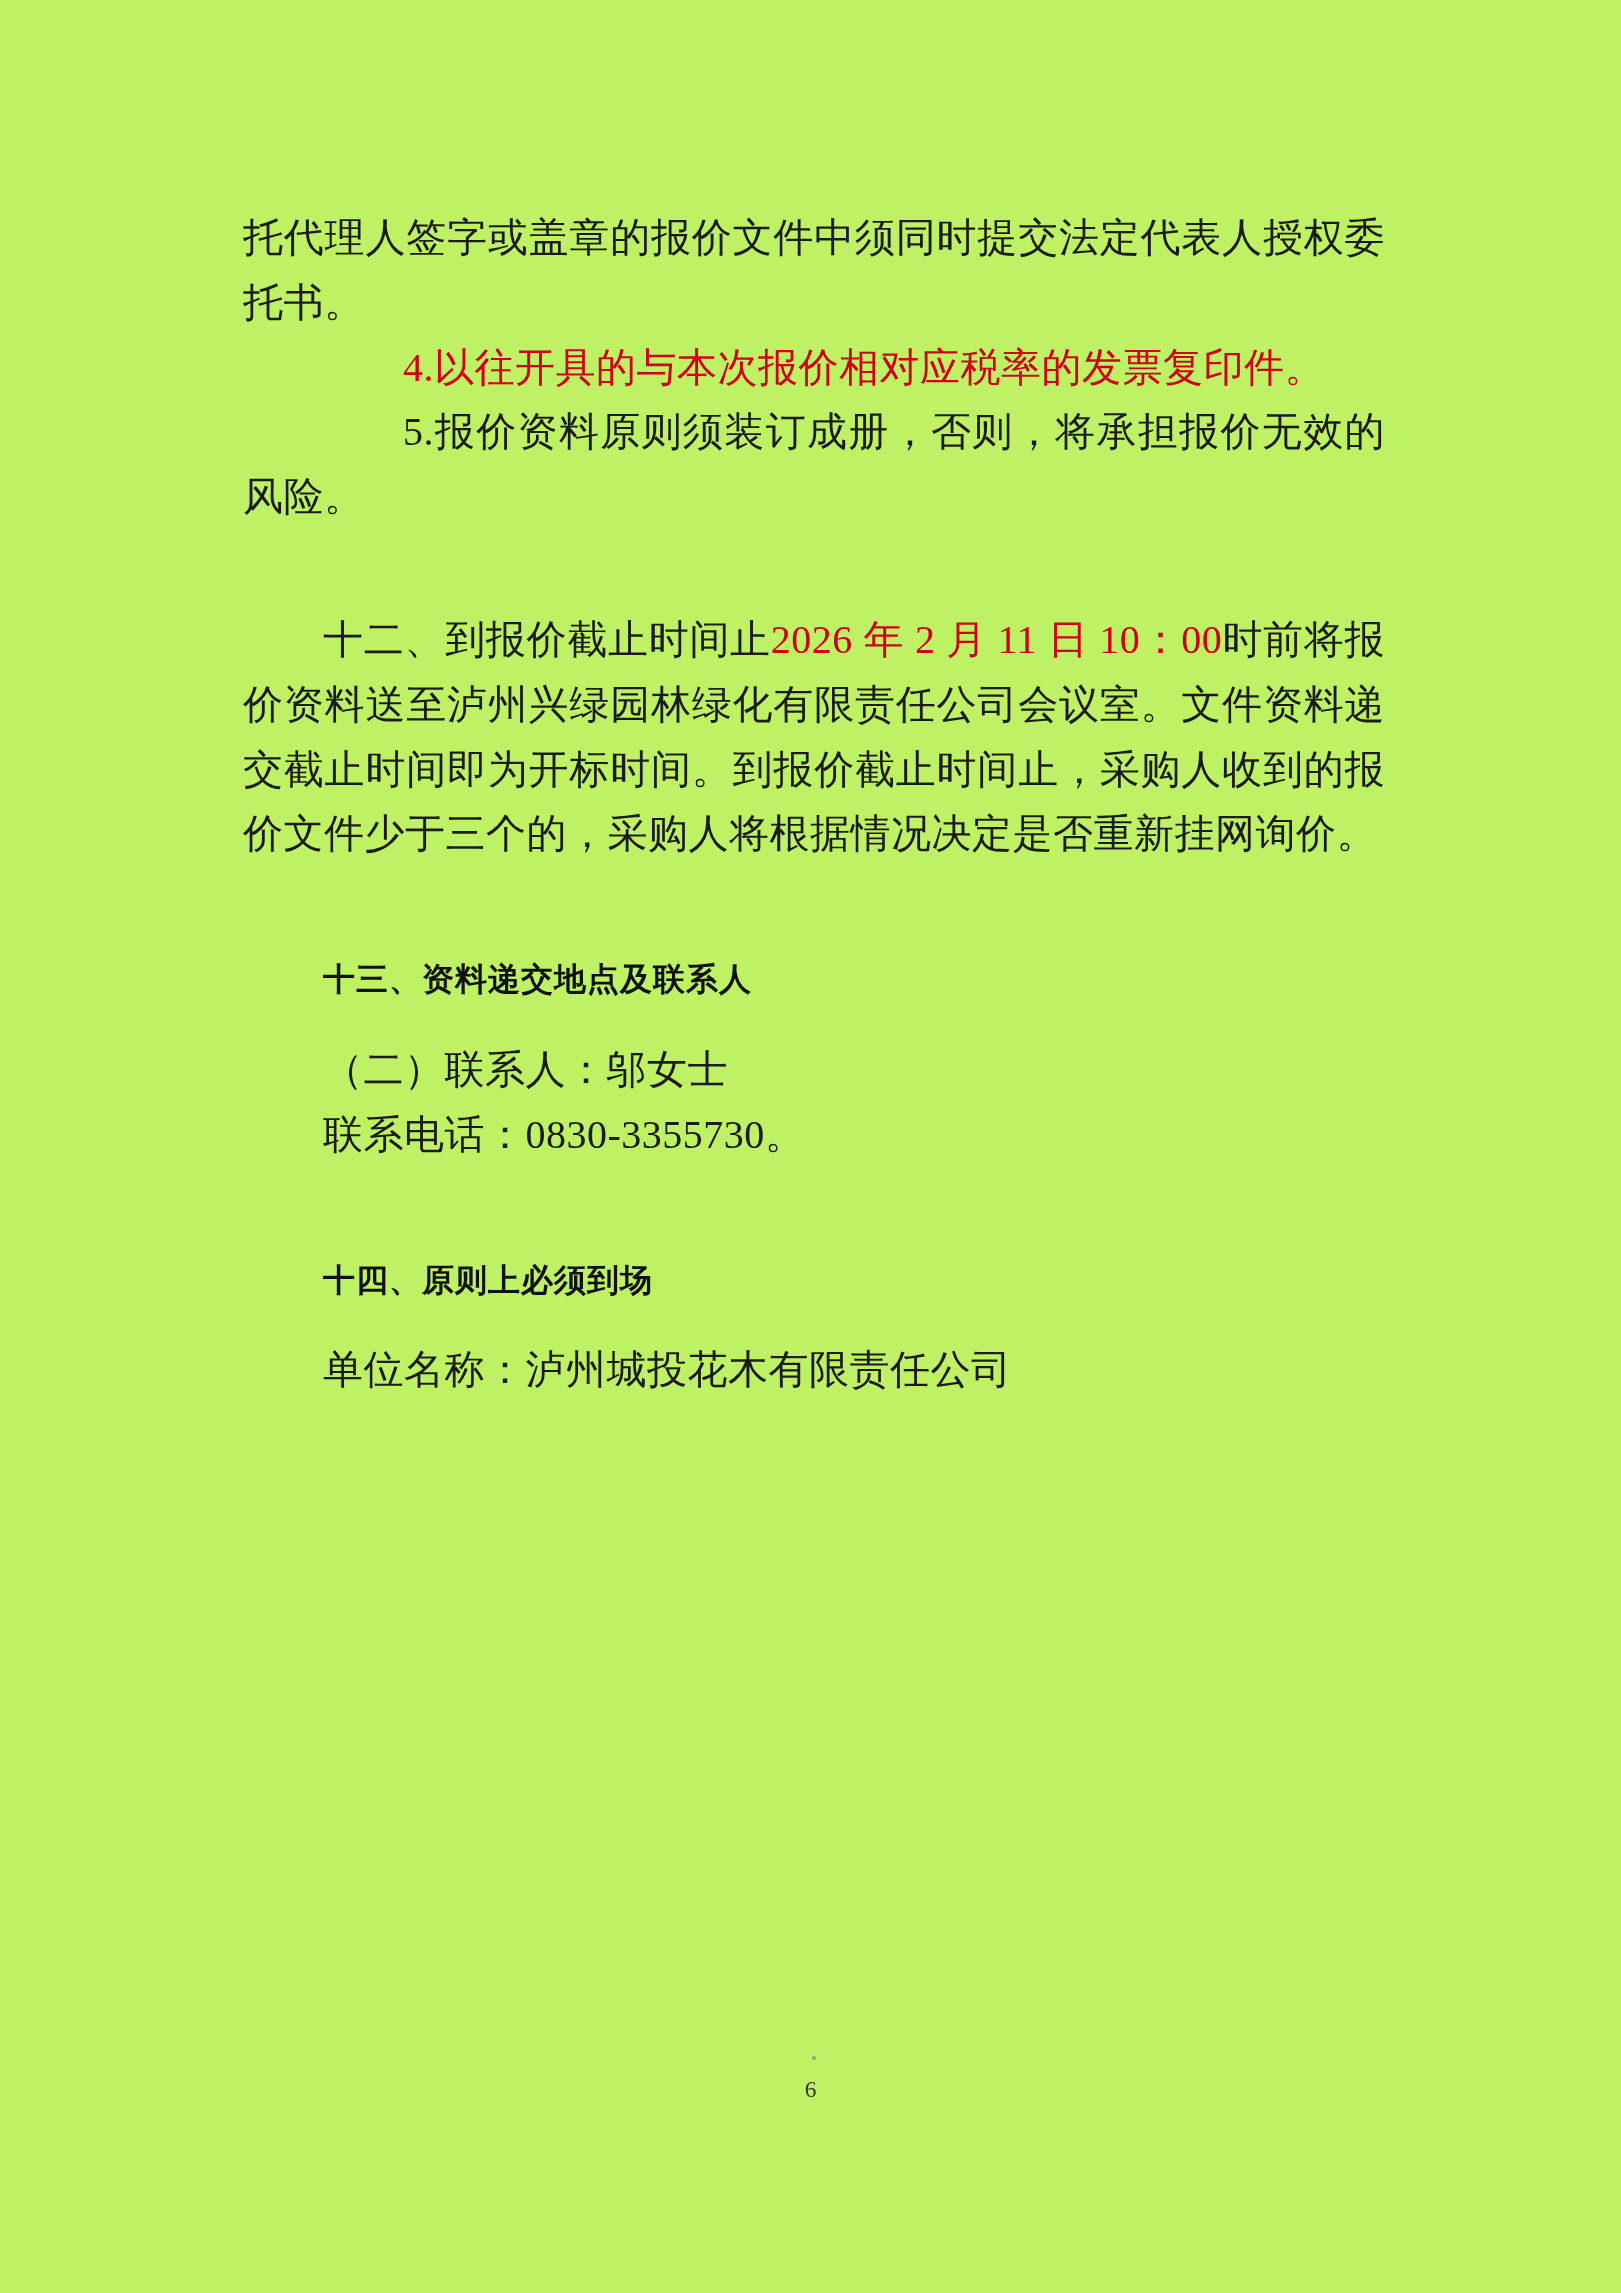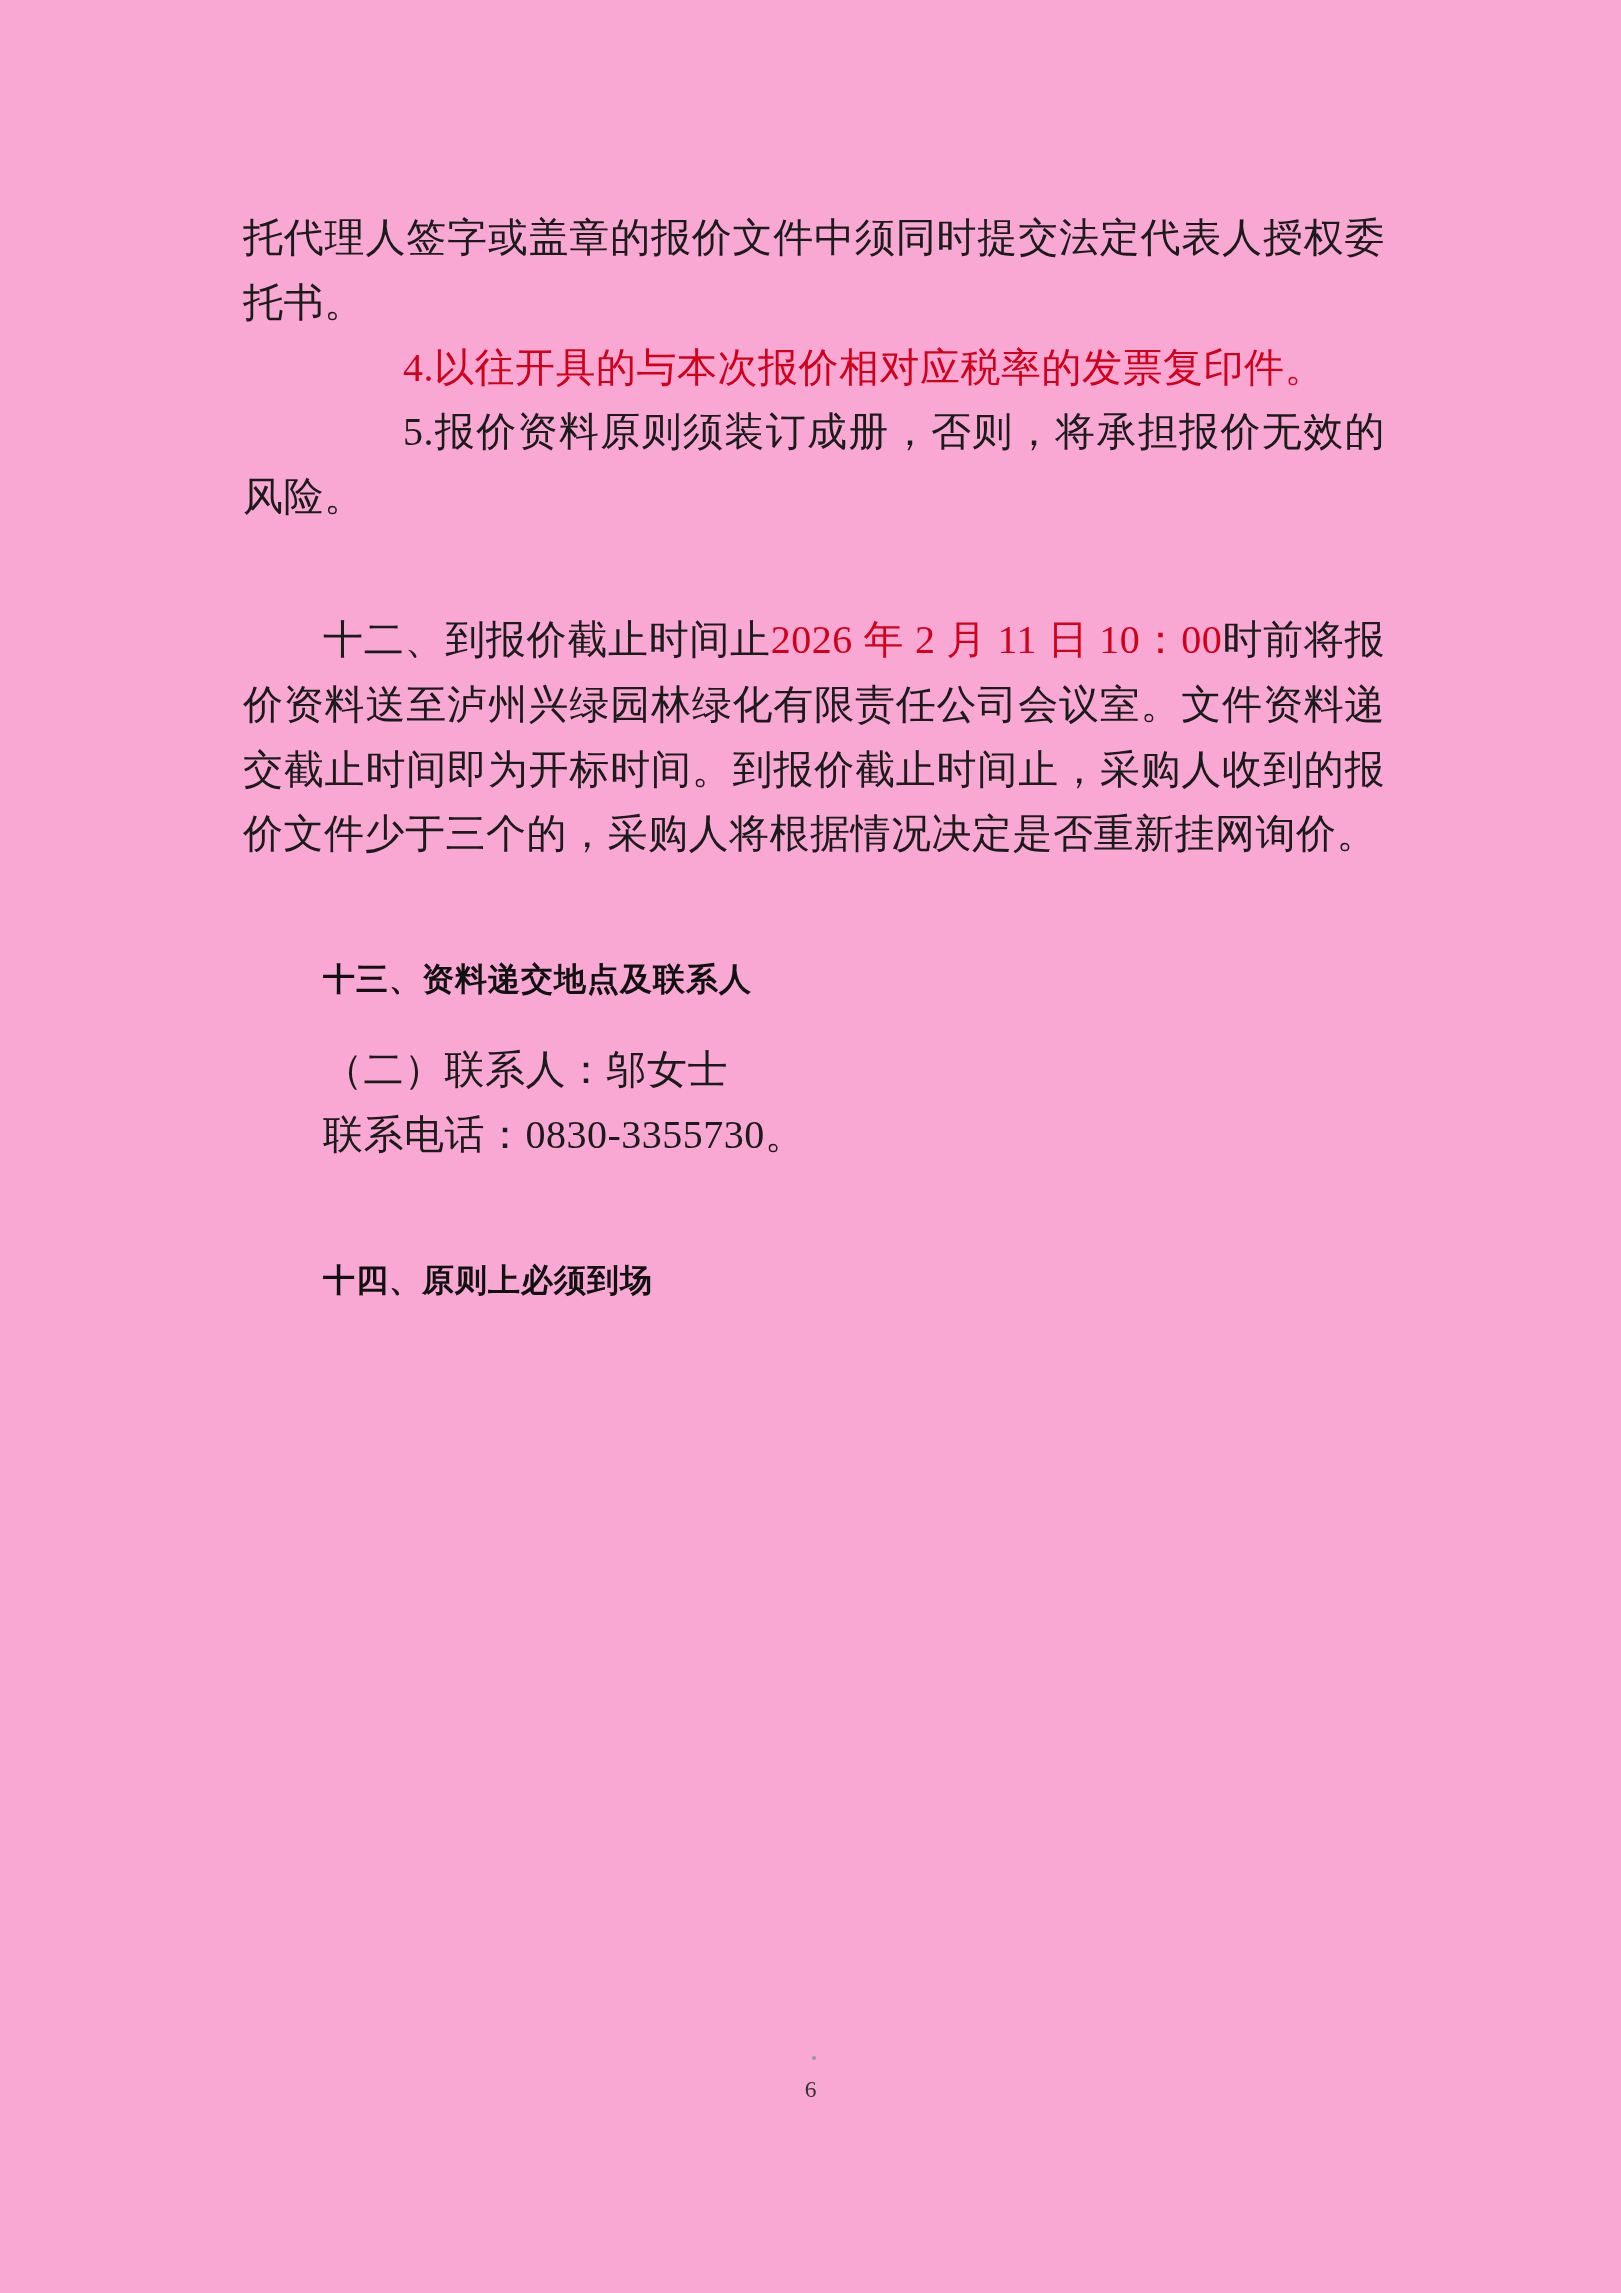--- a/index.html
+++ b/index.html
@@ -14,21 +14,21 @@
     color: #1a1a1a;
     position: relative;
     overflow: hidden;
   }
   .page {
     position: absolute;
     left: 0;
     top: 0;
     width: 1621px;
     height: 2294px;
-    background: #f9a8d4;
+    background: #bef264;
   }
   .content {
     position: absolute;
     left: 243px;
     top: 206px;
     width: 1142px;
   }
   .para {
     font-size: 40px;
     line-height: 1.62;
@@ -106,20 +106,21 @@
 
 
     <p class="para indent">（二）联系人：邬女士</p>
 
     <p class="para indent">联系电话：0830-3355730。</p>
 
     <div class="spacer-md"></div>
 
     <p class="heading">十四、原则上必须到场</p>
 
+    <p class="para indent">单位名称：泸州城投花木有限责任公司</p>
 
   </div>
 
   <div class="dot-mark"></div>
 
   <div class="page-number">6</div>
 
 </div>
 
 

